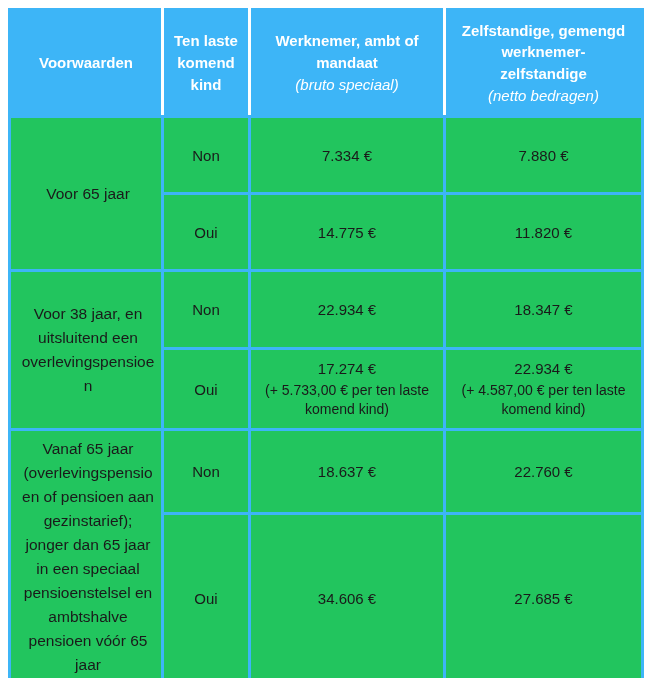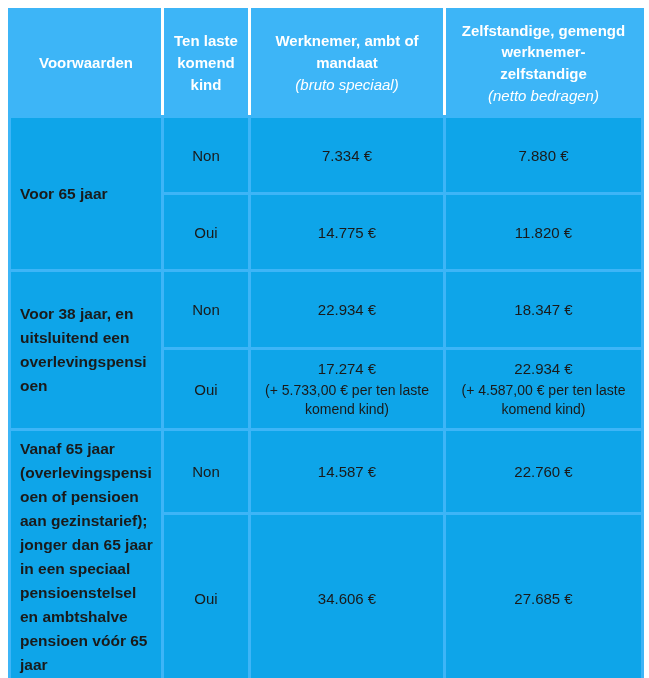--- a/index.html
+++ b/index.html
@@ -38,30 +38,30 @@
   th:last-child  { border-right-color: var(--blue); }
   .h-lines { white-space: pre-line; display: block; }
   .h-sub {
     display: block;
     font-style: italic;
     font-weight: normal;
   }
 
   
   td {
-    background: #0ea5e9;
+    background: #22c55e;
     border: 3px solid var(--blue);
     font-size: 15px;
     text-align: center;
     vertical-align: middle;
     padding: 4px 6px;
   }
   td.condition {
-    text-align: left;
-    font-weight: bold;
+    text-align: center;
+    font-weight: normal;
     font-size: 15.5px;
     line-height: 24px;
     padding: 6px 5px 6px 9px;
     overflow-wrap: break-word;
     word-break: break-word;
   }
   .amount { display: block; line-height: 1.5; }
   .note {
     display: block;
     font-size: 14px;
@@ -136,21 +136,21 @@
         </td>
         <td>
           <span class="amount">22.934 €</span>
           <span class="note">(+ 4.587,00 € per ten laste komend kind)</span>
         </td>
       </tr>
 
       <tr class="r-s3a">
         <td class="condition" rowspan="2">Vanaf 65 jaar (overlevingspensioen of pensioen aan gezinstarief); jonger dan 65 jaar in een speciaal pensioenstelsel en ambtshalve pensioen vóór 65 jaar</td>
         <td>Non</td>
-        <td>14.587 €</td>
+        <td>18.637 €</td>
         <td>22.760 €</td>
       </tr>
       <tr class="r-s3b">
         <td>Oui</td>
         <td>34.606 €</td>
         <td>27.685 €</td>
       </tr>
     </tbody>
   </table>
 </div>

